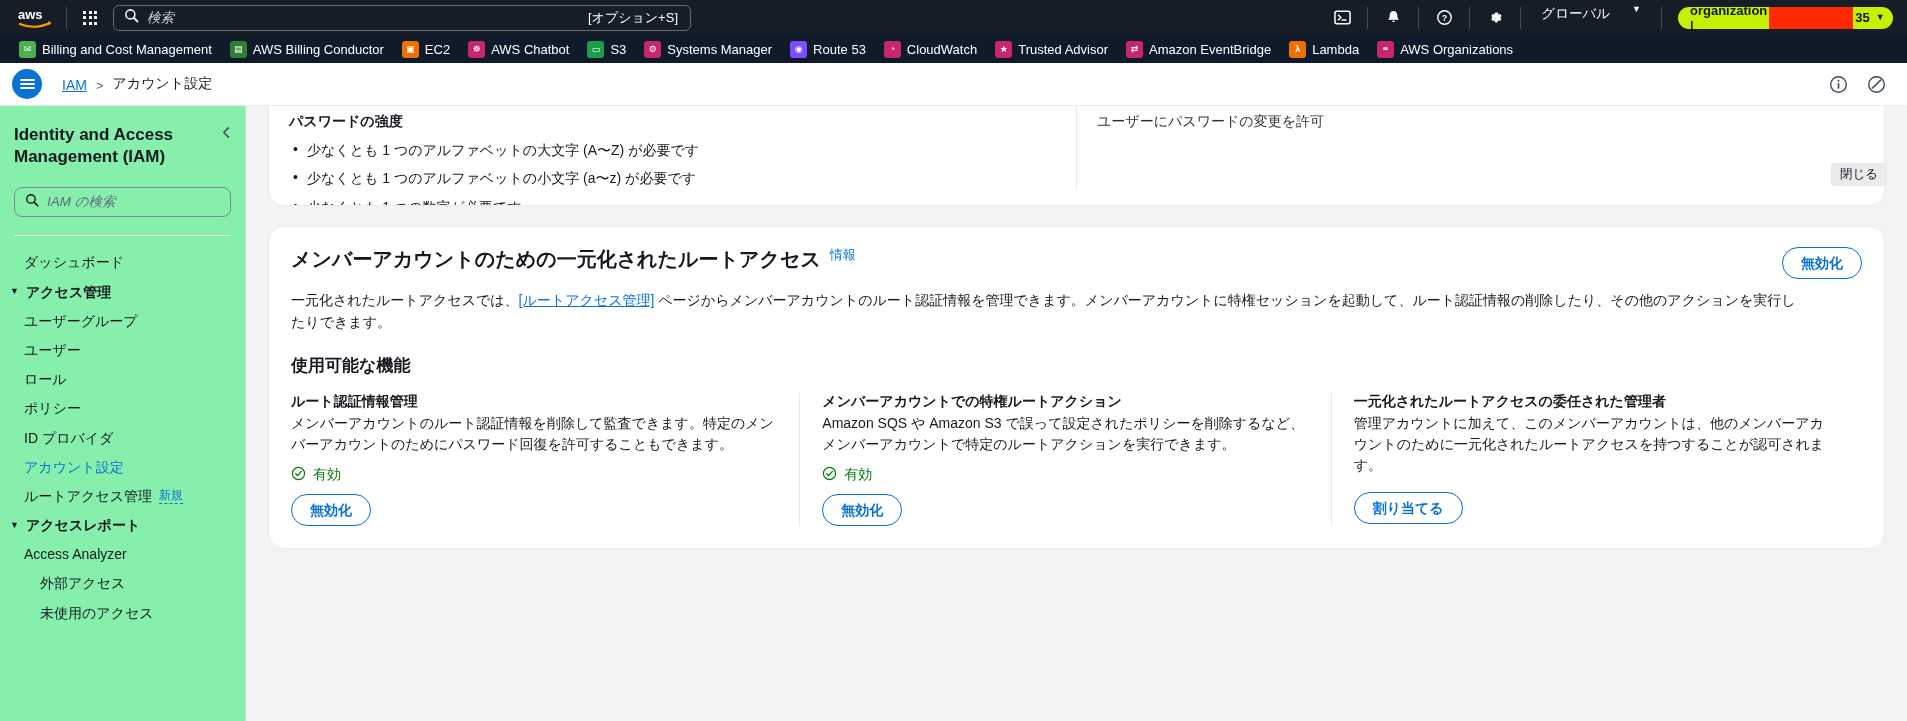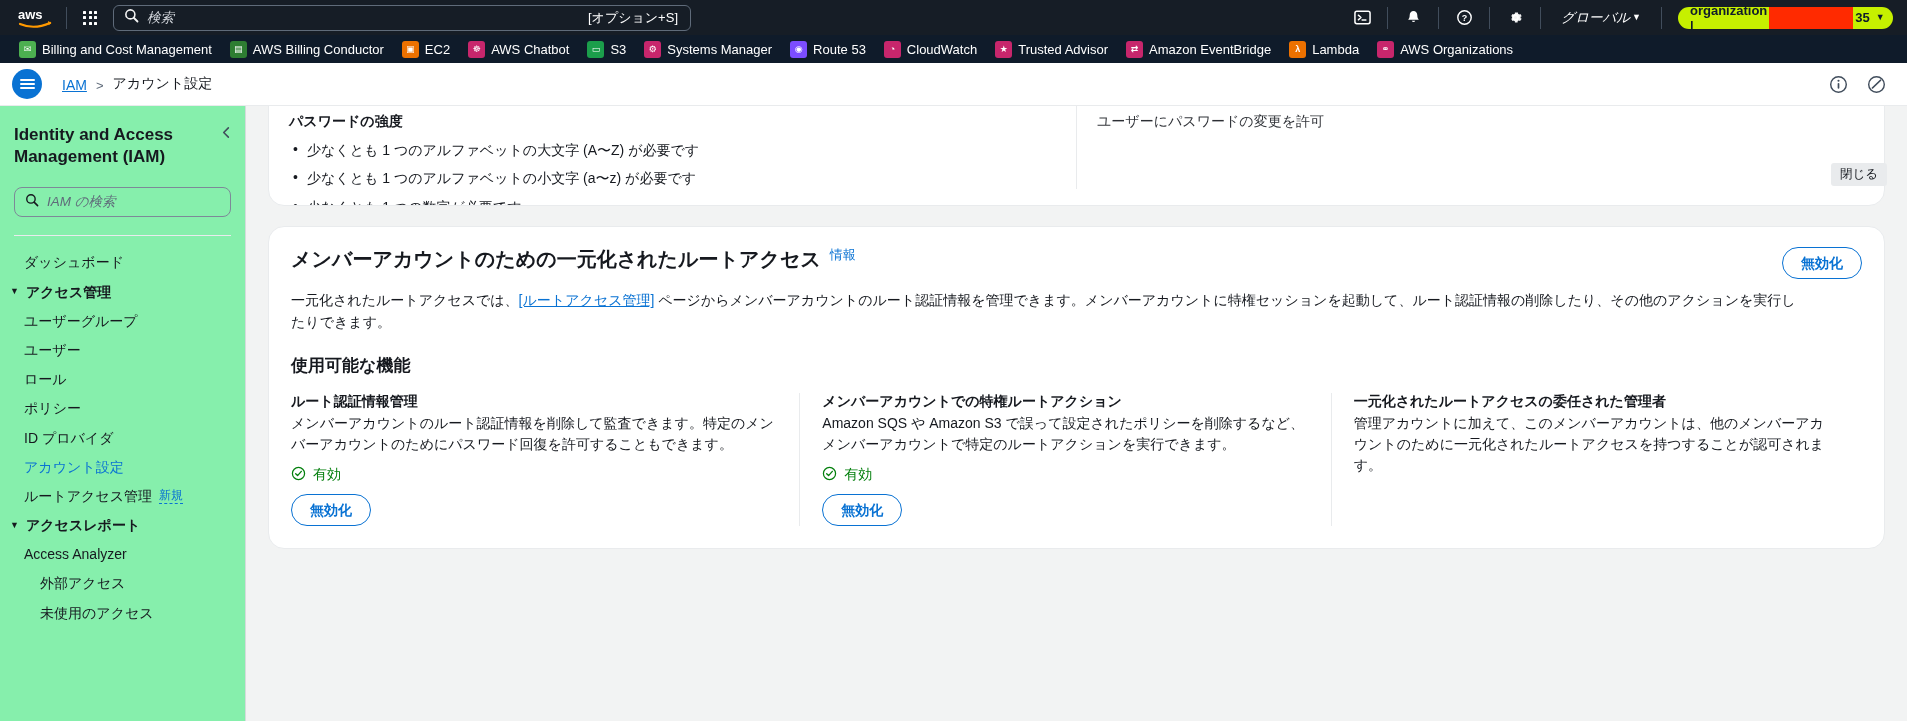--- a/index.html
+++ b/index.html
@@ -74,23 +74,23 @@
   }
 
   .topnav-spacer { flex: 1 1 auto; }
 
   .ic-btn {
     width: 30px; height: 26px;
     display: flex; align-items: center; justify-content: center;
     cursor: pointer; flex: 0 0 auto;
   }
   .region-btn {
-    display: flex; align-items: center; gap: 2px;
+    display: flex; align-items: flex-start; gap: 22px;
     font-size: 13.5px; color: #ffffff; padding: 0 10px; height: 26px;
-    cursor: pointer; white-space: nowrap; flex: 0 0 auto; font-style: italic;
+    cursor: pointer; white-space: nowrap; flex: 0 0 auto;
   }
   .caret-d { font-size: 9px; line-height: 1; }
 
   .org-badge {
     display: flex; align-items: center;
     background: #c6f000;
     color: #0f1b2a;
     height: 22px;
     border-radius: 11px;
     padding: 0 10px 0 12px;
@@ -616,20 +616,21 @@
                   <circle cx="9" cy="9" r="7.3" stroke="#037f0c" stroke-width="1.5" fill="none"></circle>
                   <path d="M5.6 9.2 L7.9 11.5 L12.4 6.4" stroke="#037f0c" stroke-width="1.6" fill="none" stroke-linecap="round" stroke-linejoin="round"></path>
                 </svg></span>
               <span>有効</span>
             </div>
             <div class="feat-btn-wrap"><button class="btn">無効化</button></div>
           </div>
           <div class="feat-col">
             <div class="feat-title">一元化されたルートアクセスの委任された管理者</div>
             <div class="feat-body">管理アカウントに加えて、このメンバーアカウントは、他のメンバーアカウントのために一元化されたルートアクセスを持つすることが認可されます。</div>
+            <div class="feat-btn-wrap" style="margin-top: 16px;"><button class="btn">割り当てる</button></div>
           </div>
         </div>
     </section>
 
     <div class="tooltip">閉じる</div>
 
   </main>
 </div>
 
 </body></html>

